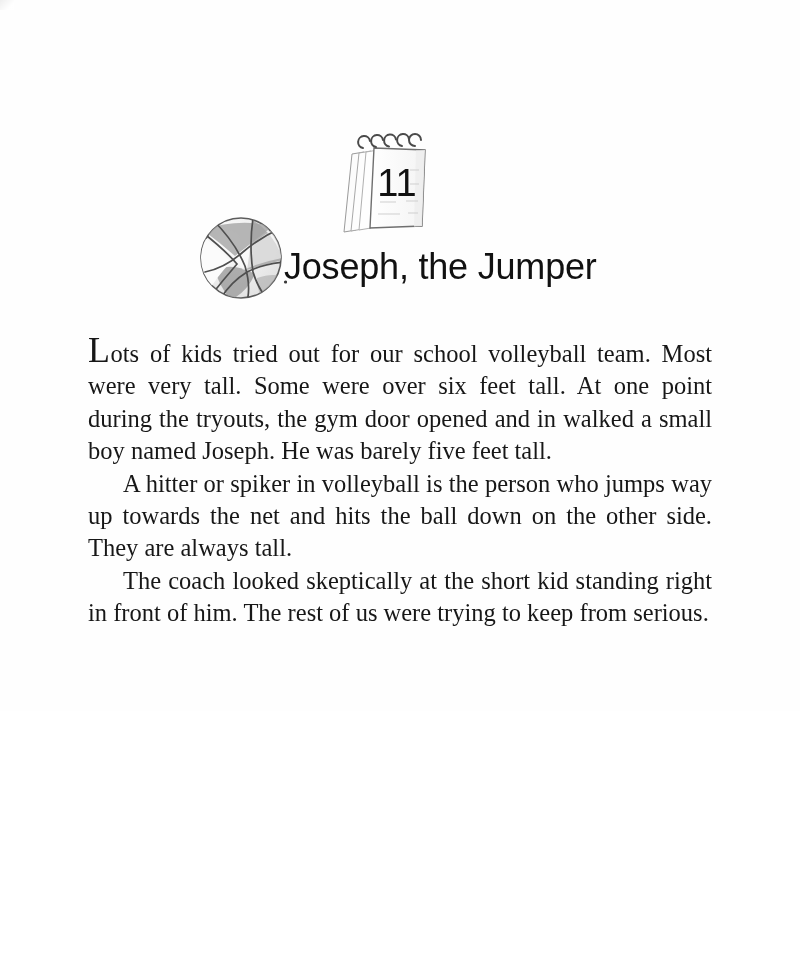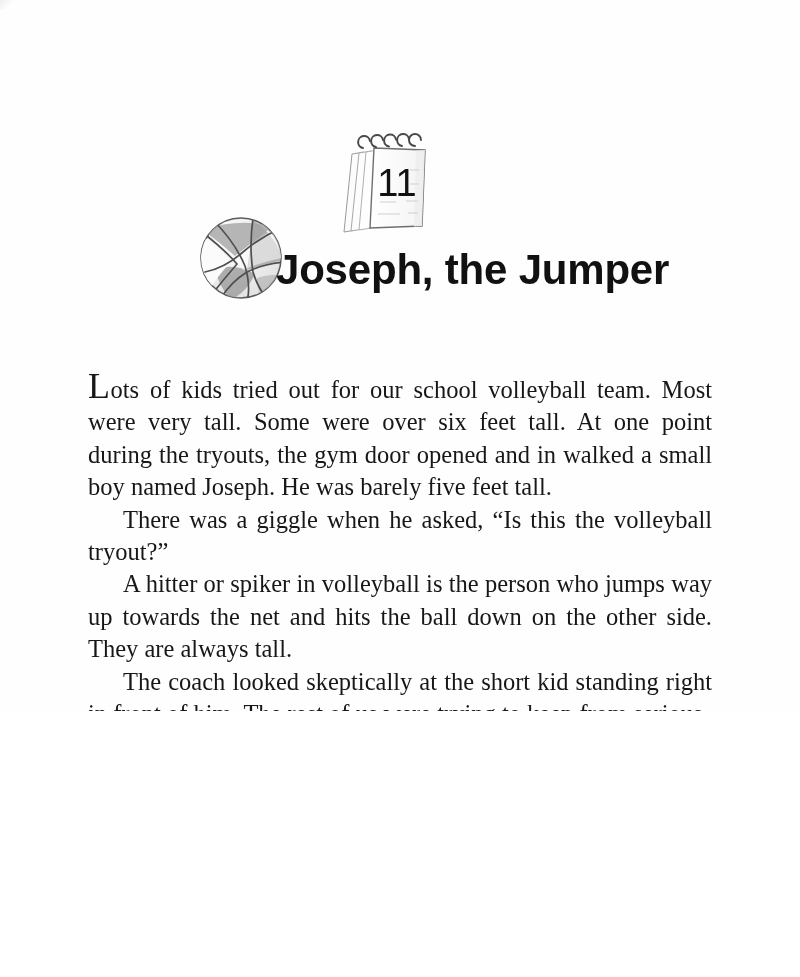--- a/index.html
+++ b/index.html
@@ -50,42 +50,41 @@
   .volleyball-icon {
     position: absolute;
     left: 107px;
     top: 94px;
     width: 92px;
     height: 92px;
   }
 
   .chapter-title {
     position: absolute;
-    left: 188px;
+    left: 196px;
     top: 128px;
     font-family: "Liberation Sans", sans-serif;
-    font-size: 42px;
-    font-weight: 700;
+    font-size: 36px;
+    font-weight: 400;
     letter-spacing: -0.2px;
     color: #111111;
     white-space: nowrap;
   }
 
   
   .body-text {
     position: absolute;
     left: 88px;
     top: 338px;
     width: 624px;
     font-size: 24.5px;
     line-height: 32.4px;
     text-align: justify;
     text-justify: inter-word;
     color: #171717;
-    margin-top: 36px;
   }
 
   .body-text p {
     margin: 0;
     text-indent: 35px;
     hyphens: none;
   }
 
   .body-text p.first {
     text-indent: 0;
@@ -202,21 +201,20 @@
       </svg>
     </div>
 
     <div class="chapter-title">Joseph, the Jumper</div>
   </div>
 
   <div class="body-text">
 
     <p class="first"><span class="initial-cap">L</span><span>ots of kids tried out for our school volleyball team. Most were very tall. Some were over six feet tall. At one point during the tryouts, the gym door opened and in walked a small boy named Joseph. He was barely five feet tall.</span></p>
 
-    <p>There was a giggle when he asked, “Is this the volleyball tryout?”</p>
 
 
     <p>A hitter or spiker in volleyball is the person who jumps way up towards the net and hits the ball down on the other side. They are always tall.</p>
 
     <p>The coach looked skeptically at the short kid standing right in front of him. The rest of us were trying to keep from serious.</p>
 
   </div>
 
   <div class="page-number">22</div>
 

